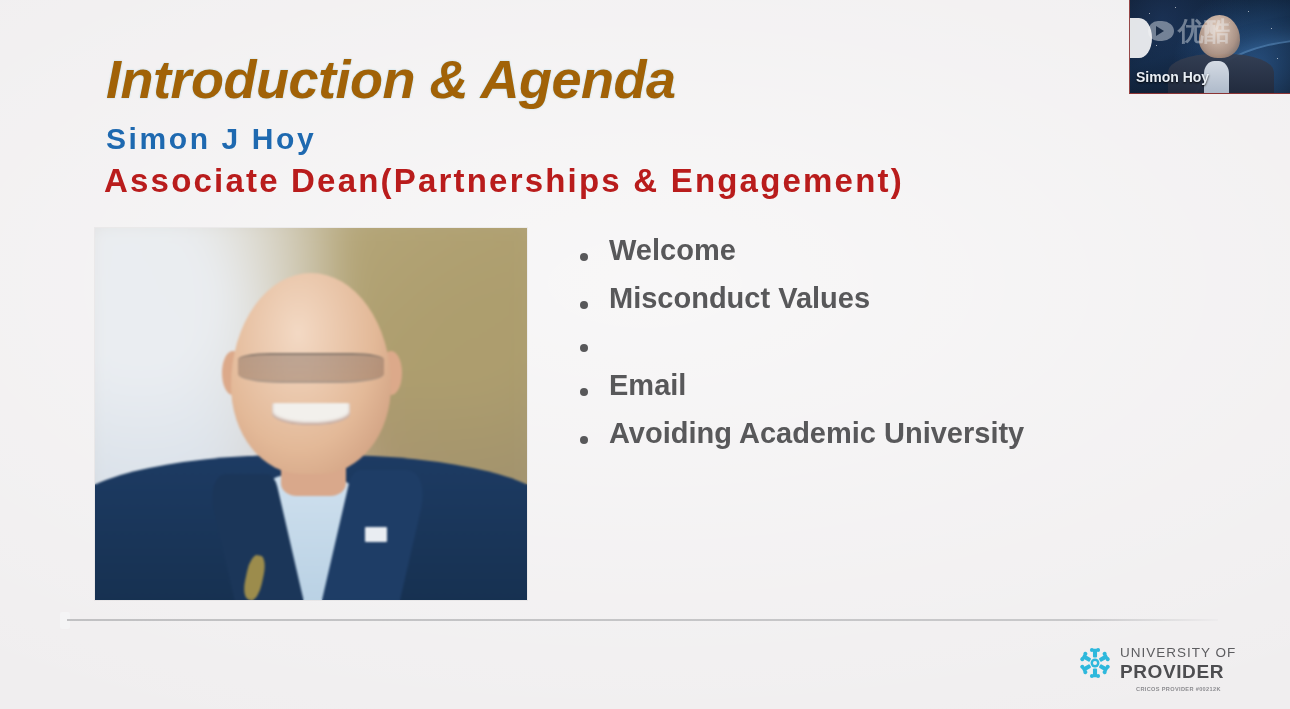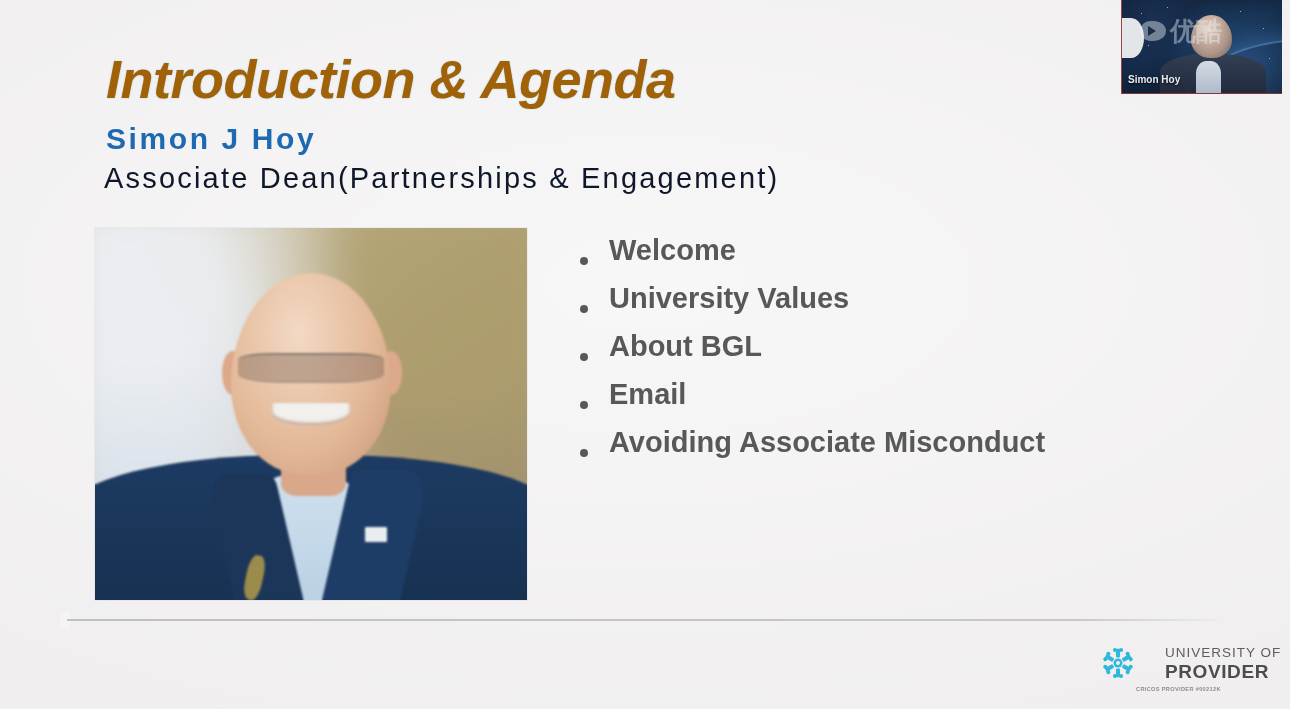--- a/index.html
+++ b/index.html
@@ -50,23 +50,23 @@
     font-weight: bold;
     color: #1e69b0;
     letter-spacing: 2.6px;
     white-space: nowrap;
     z-index: 3;
   }
   .subtitle-role {
     position: absolute;
     left: 104px;
     top: 162px;
-    font-size: 29px;
-    font-weight: normal;
-    color: #0f172a;
+    font-size: 33px;
+    font-weight: bold;
+    color: #b91c1c;
     letter-spacing: 2.2px;
     white-space: nowrap;
     z-index: 3;
   }
 
   
   .photo {
     position: absolute;
     left: 95px;
     top: 228px;
@@ -214,21 +214,21 @@
     position: absolute;
     left: 580px;
     top: 236px;
     z-index: 3;
     list-style: none;
     margin: 0;
     padding: 0;
   }
   .agenda li {
     display: flex;
-    align-items: flex-end;
+    align-items: center;
     margin-bottom: 19px;
     color: #58585a;
     font-size: 29px;
     font-weight: bold;
     line-height: 1.0;
     white-space: nowrap;
   }
   .agenda li .dot {
     width: 8px;
     height: 8px;
@@ -256,26 +256,25 @@
     width: 10px;
     height: 17px;
     background: #f4f4f5;
     border-radius: 2px;
     z-index: 3;
   }
 
   
   .uc-logo {
     position: absolute;
-    left: 1101px;
+    left: 1078px;
     top: 646px;
     z-index: 3;
     display: flex;
     align-items: flex-start;
-    gap: 22px;
   }
   .uc-mark {
     width: 34px;
     height: 34px;
     flex: none;
     margin-right: 8px;
   }
   .uc-words {
     display: flex;
     flex-direction: column;
@@ -302,21 +301,21 @@
     letter-spacing: 0.35px;
     color: #8c8c90;
     z-index: 3;
     white-space: nowrap;
     font-weight: bold;
   }
 
   
   .pip {
     position: absolute;
-    right: 8px;
+    right: 0;
     top: 0;
     width: 160px;
     height: 93px;
     z-index: 10;
     overflow: hidden;
     background: #7f1d1d;
     border-left: 1px solid rgba(255,255,255,0.18);
     border-bottom: 1px solid rgba(255,255,255,0.10);
   }
   .pip .space {
@@ -401,21 +400,21 @@
     font-size: 26px;
     font-weight: bold;
     color: #eef2f6;
     letter-spacing: 0px;
     line-height: 1;
   }
   .pip .cam-name {
     position: absolute;
     left: 6px;
     bottom: 8px;
-    font-size: 10px;
+    font-size: 14px;
     color: #e8eef5;
     font-weight: bold;
     text-shadow: 0 1px 2px rgba(0,0,0,0.9);
     z-index: 4;
   }
   .pip .pip-edge {
     position: absolute;
     left: -4px;
     top: 18px;
     width: 26px;
@@ -453,33 +452,32 @@
     <div class="softener"></div>
   </div>
 
   <ul class="agenda">
     <li>
       <span class="dot"></span>
       <span>Welcome</span>
     </li>
     <li>
       <span class="dot"></span>
-      <span>University Values</span>
+      <span>Misconduct Values</span>
     </li>
     <li>
       <span class="dot"></span>
-      <span>About BGL</span>
     </li>
     <li>
       <span class="dot"></span>
       <span>Email</span>
     </li>
     <li>
       <span class="dot"></span>
-      <span>Avoiding Associate Misconduct</span>
+      <span>Avoiding Academic University</span>
     </li>
   </ul>
 
   <div class="divider-cap"></div>
   <div class="divider"></div>
 
   <div class="uc-logo">
     <svg class="uc-mark" viewBox="0 0 100 100">
       <g fill="#2eb8dc">
         <circle cx="50" cy="50" r="13"></circle>

